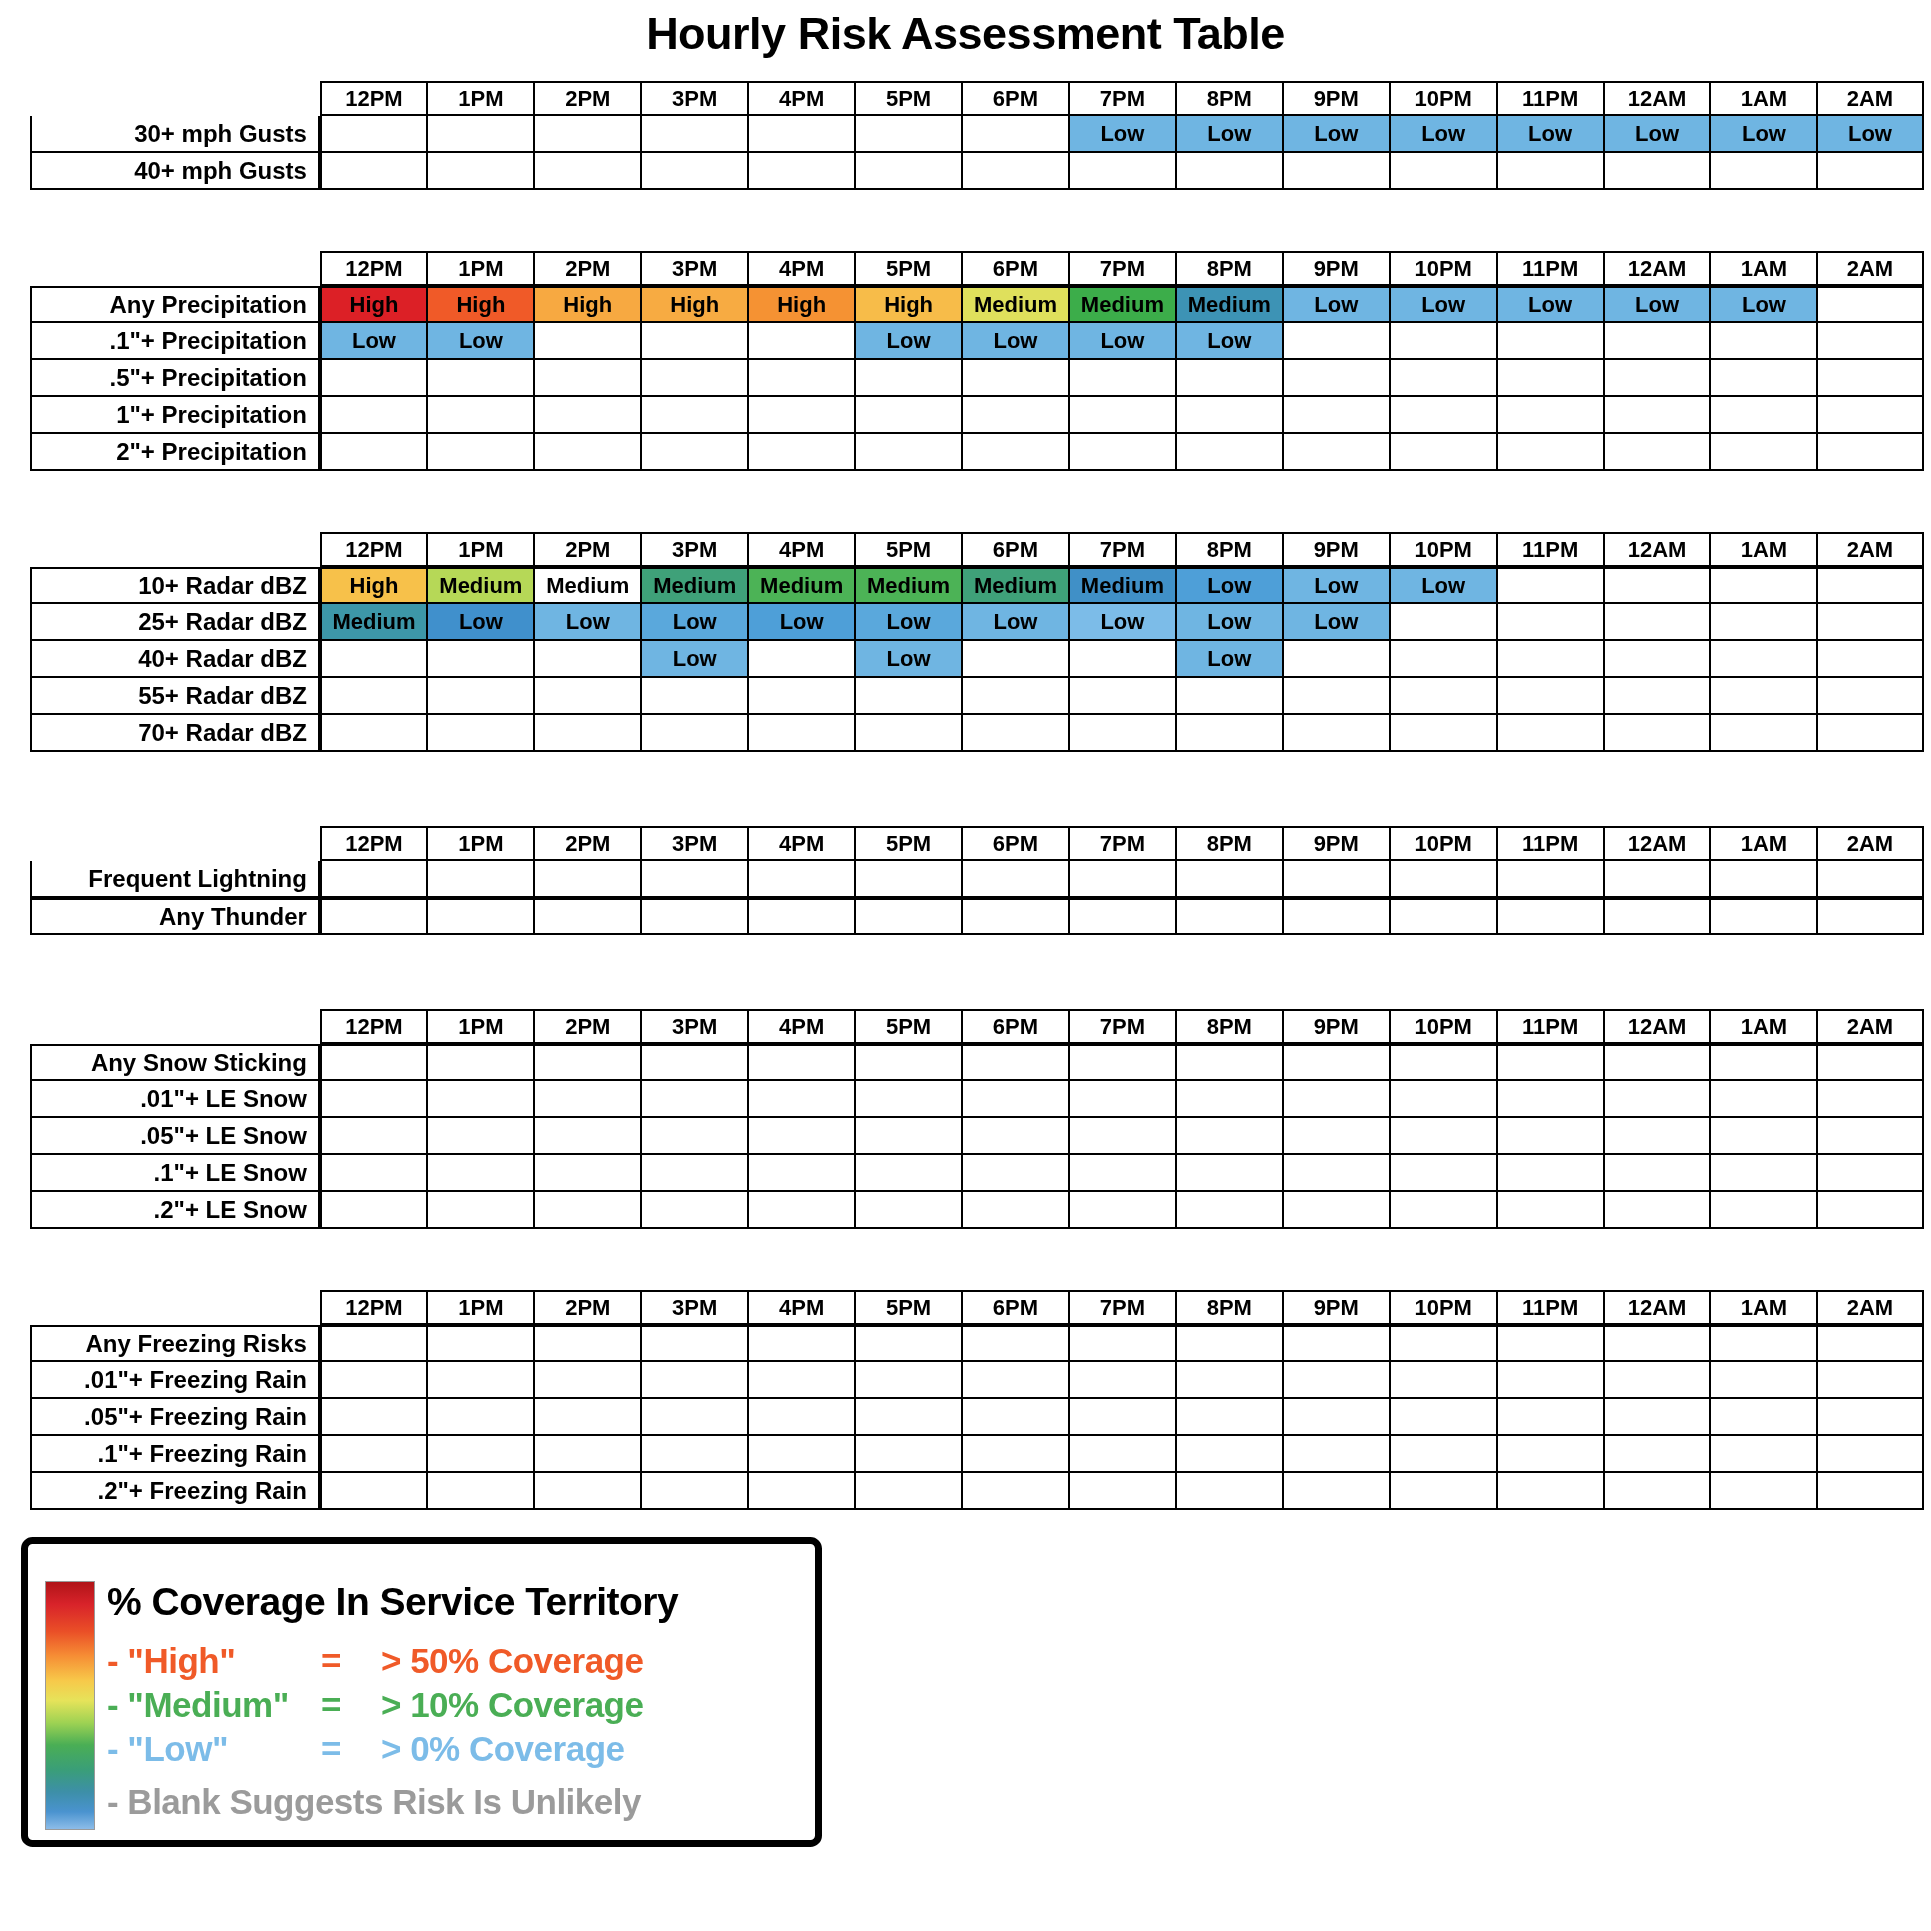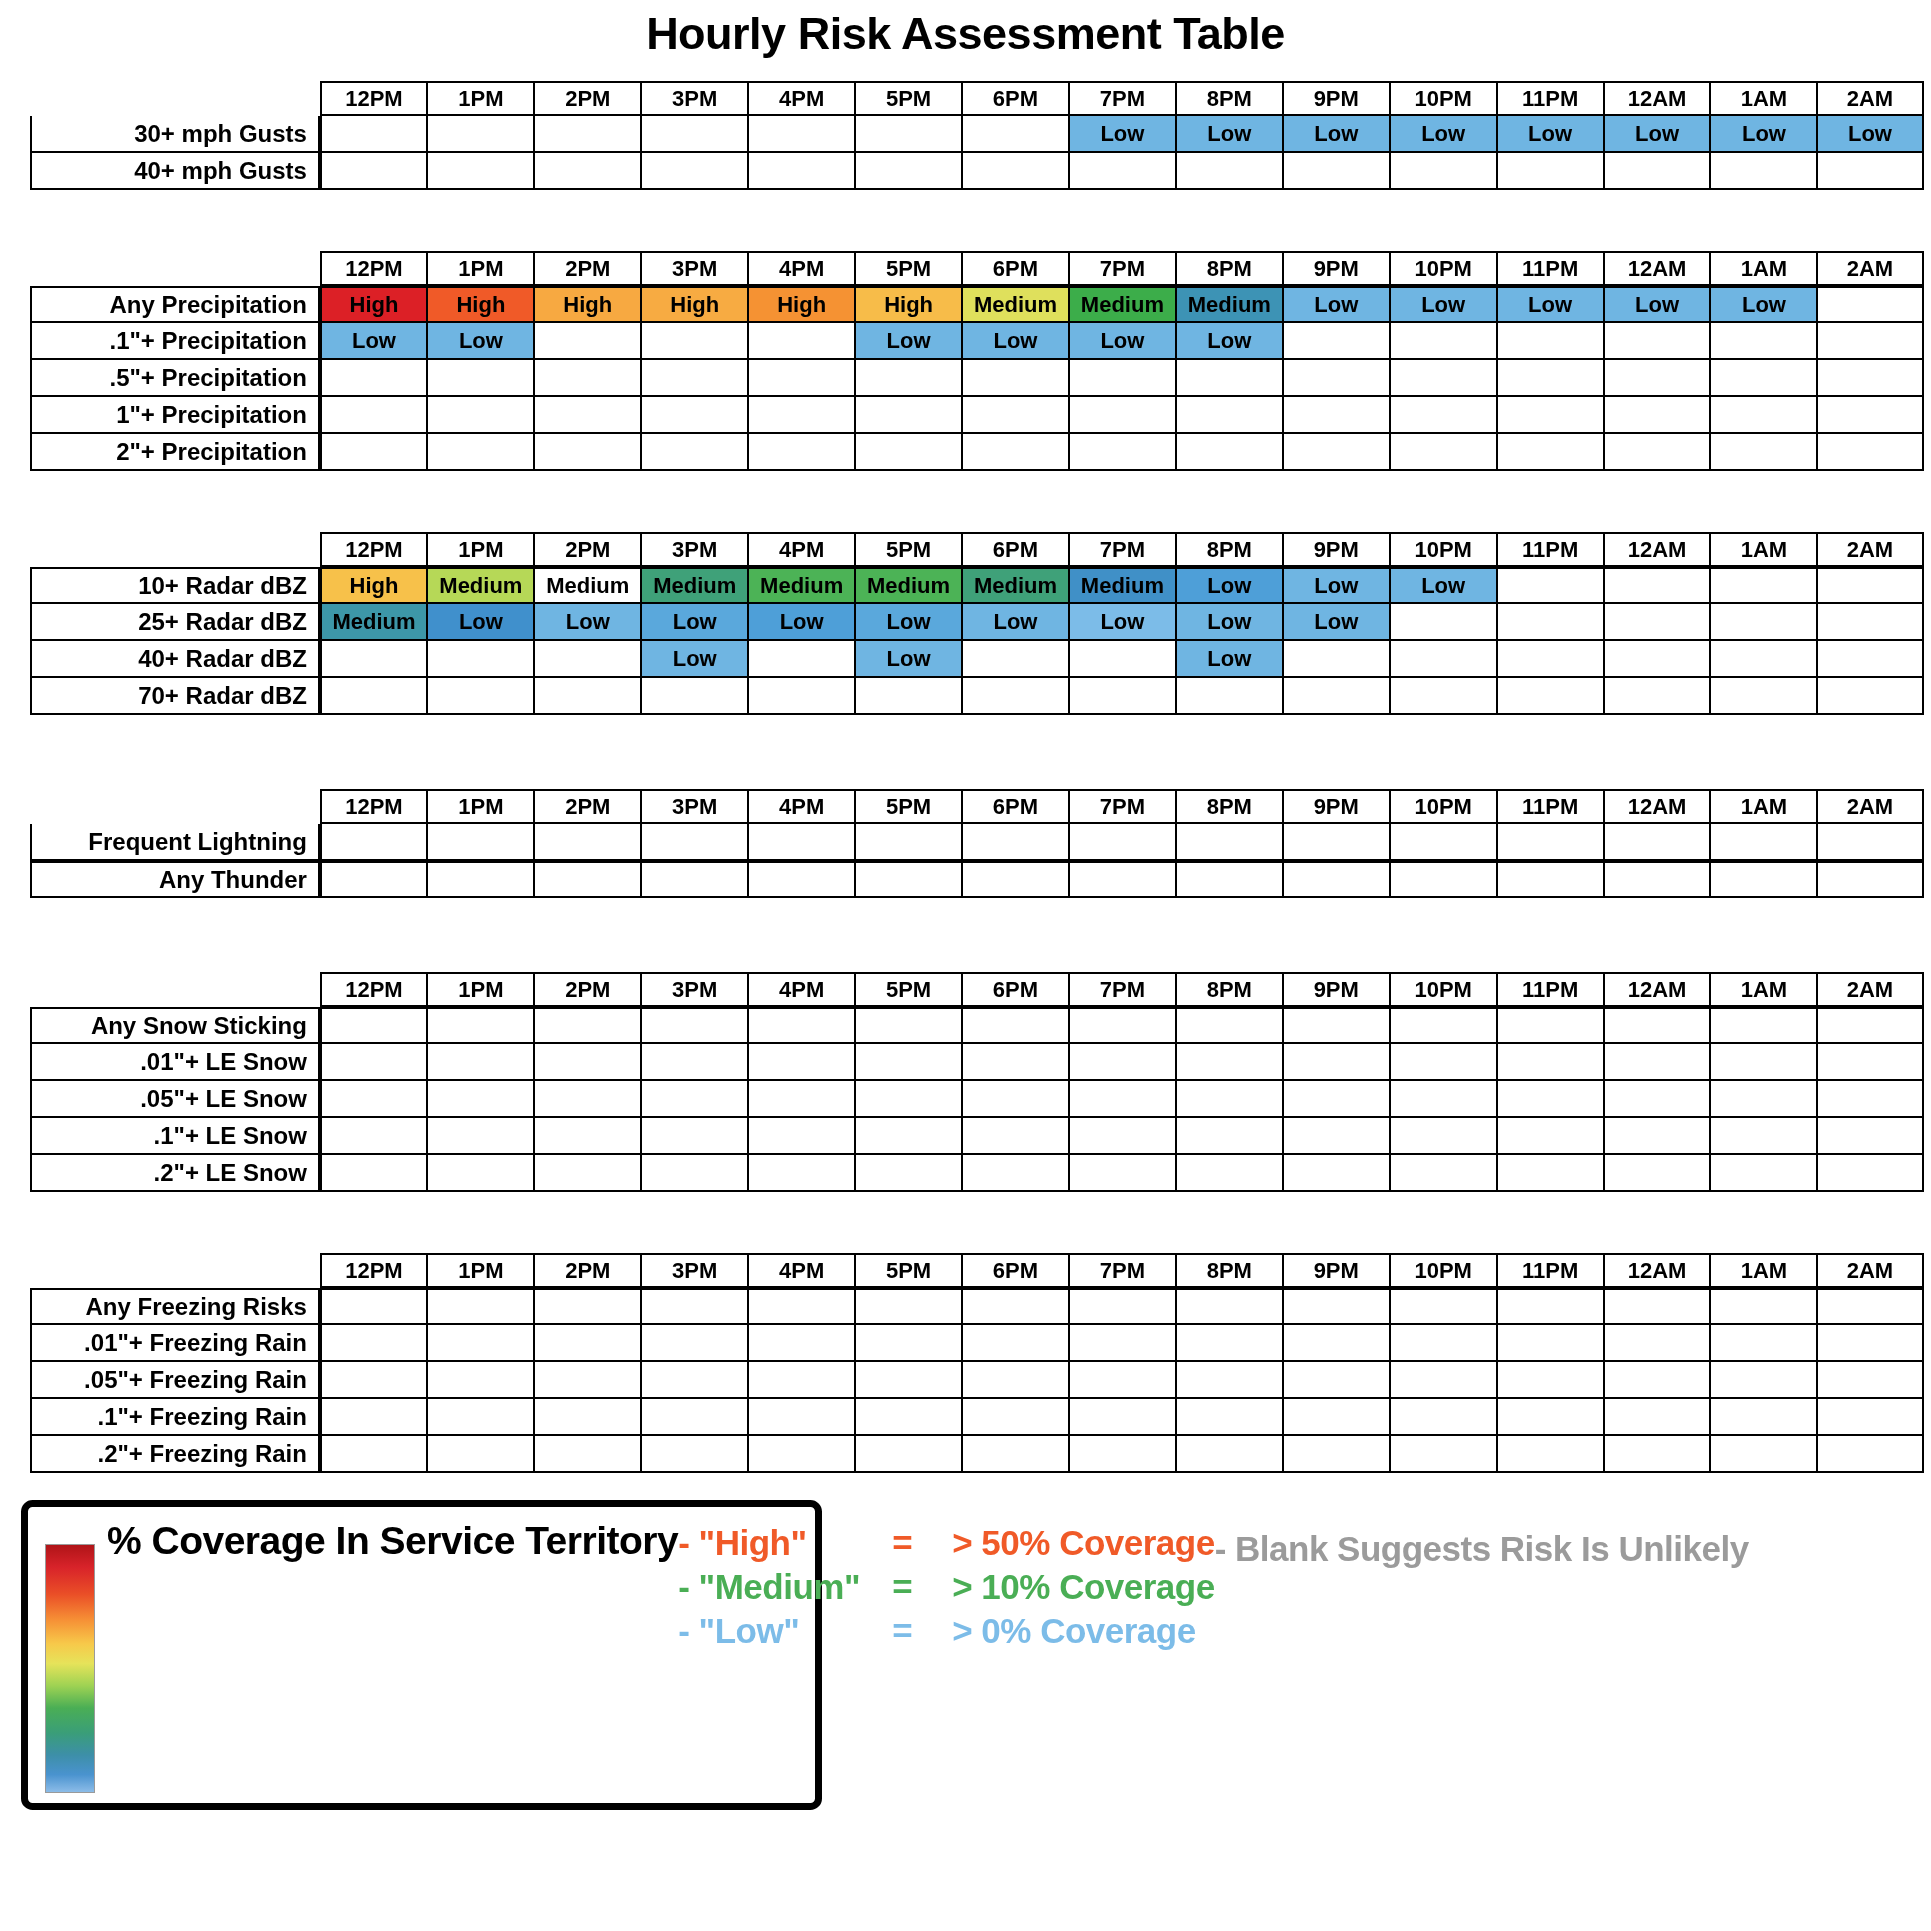--- a/index.html
+++ b/index.html
@@ -148,22 +148,23 @@
       #4aae55 66%,
       #3a9e78 76%,
       #3d8fa8 85%,
       #4a93cf 93%,
       #8cbce8 100%);
   }
 
   .legend-left-text {
     flex: 1;
     display: flex;
-    flex-direction: row;
+    flex-direction: column;
     justify-content: center;
+    margin-top: 16px;
   }
 
   .legend-title {
     font-size: 39px;
     font-weight: bold;
     color: #000;
     letter-spacing: -0.5px;
     margin: 0 0 13.5px 0;
     white-space: nowrap;
   }
@@ -512,20 +513,38 @@
               <td class="rowlabel">40+ Radar dBZ</td>
               <td></td>
               <td></td>
               <td></td>
               <td style="background: rgb(111, 181, 226);">Low</td>
               <td></td>
               <td style="background: rgb(111, 181, 226);">Low</td>
               <td></td>
               <td></td>
               <td style="background: rgb(111, 181, 226);">Low</td>
+              <td></td>
+              <td></td>
+              <td></td>
+              <td></td>
+              <td></td>
+              <td class="last"></td>
+            </tr>
+            <tr class="datarow">
+              <td class="rowlabel">55+ Radar dBZ</td>
+              <td></td>
+              <td></td>
+              <td></td>
+              <td></td>
+              <td></td>
+              <td></td>
+              <td></td>
+              <td></td>
+              <td></td>
               <td></td>
               <td></td>
               <td></td>
               <td></td>
               <td></td>
               <td class="last"></td>
             </tr>
             <tr class="datarow">
               <td class="rowlabel">70+ Radar dBZ</td>
               <td></td>

